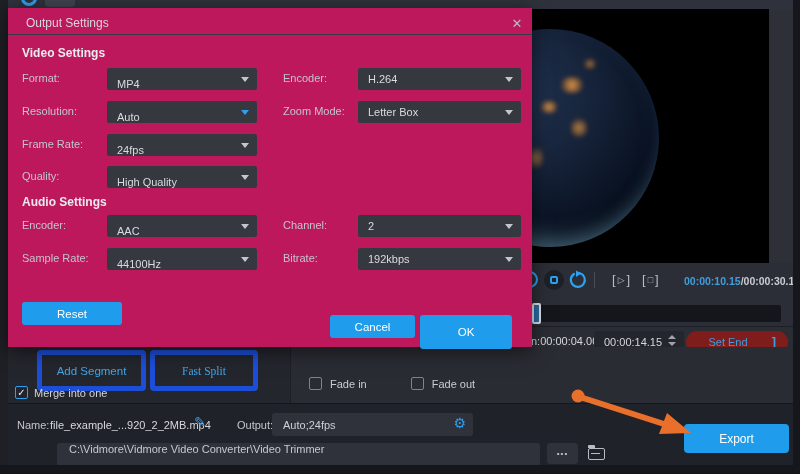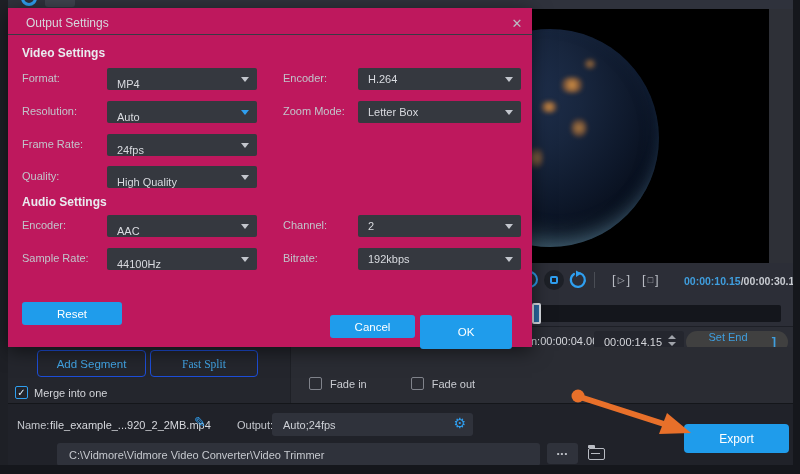--- a/index.html
+++ b/index.html
@@ -53,29 +53,29 @@
   .tl-handle { position:absolute; left:4px; top:0; width:9px; height:21px; background:#2b6da6;
                border:2px solid #dfe2e8; border-radius:2px; }
 
   .dur-text { position:absolute; left:3px; top:8px; font-size:11px; color:#d5d7dc; white-space:nowrap; }
   .end-field { position:absolute; left:66px; top:4px; width:90px; height:22px; background:#24262e;
                border-radius:3px; display:flex; align-items:center; padding-left:10px;
                font-size:11px; color:#d5d7dc; }
   .spin { position:absolute; right:8px; top:4px; display:flex; flex-direction:column; gap:3px; }
   .spin i { width:0; height:0; border-left:4px solid transparent; border-right:4px solid transparent; }
   .spin .up { border-bottom:4px solid #a0a3aa; } .spin .dn { border-top:4px solid #a0a3aa; }
-  .setend-pill { position:absolute; left:158px; top:4px; width:102px; height:22px; background:#404040;
-                 border-radius:12px; display:flex; justify-content:center;
+  .setend-pill { position:absolute; left:158px; top:4px; width:102px; height:22px; background:#7f1d1d;
+                 border-radius:12px; display:flex; align-items:center; justify-content:center;
                  font-size:11px; color:#3f9ede; padding-right:18px; }
   .setend-brk { position:absolute; right:12px; top:3px; font-size:13px; font-weight:bold; color:#3f9ede; }
 
   
   .left-panel  { left:8px; top:347px; width:282px; height:56px; background:#24262d; }
   .right-panel { left:290px; top:347px; width:503px; height:56px; background:#2a2c33; border-left:1px solid #1e2026; }
-  .btn-outline { position:absolute; top:3px; height:27px; border:1px solid #1d4ed8; border-radius:4px;
+  .btn-outline { position:absolute; top:3px; height:41px; border:5px solid #1d4ed8; border-radius:4px;
                  color:#42a4e4; font-size:11.5px; display:flex; align-items:center; justify-content:center; }
   .btn-addseg  { left:29px; width:109px; }
   .btn-fastsplit { left:142px; width:108px;font-family:Liberation Serif, serif; }
   .merge-row { position:absolute; left:7px; top:39px; display:flex; align-items:center; gap:6px; }
   .cb { width:13px; height:13px; border-radius:2px; }
   .cb-blue { border:1.5px solid #2f9ff0; background:#22242b; color:#dff1ff; font-size:10px;
              display:flex; align-items:center; justify-content:center; line-height:1; }
   .cb-gray { border:1px solid #80838b; background:transparent; }
   .merge-label { font-size:11px; color:#d2d4d9; }
   .fade-row { position:absolute; left:18px; top:30px; display:flex; align-items:center; gap:8px; }
@@ -84,21 +84,21 @@
   
   .bottom-bar { left:8px; top:403px; width:785px; height:62px; background:#202229; border-top:1px solid #14161a; }
   .bb-label { position:absolute; font-size:11px; color:#c3c6cc; }
   .bb-value { position:absolute; font-size:11px; color:#d6d8dd; }
   .pencil-icon { position:absolute; left:186px; top:10px; font-size:14px; color:#2f9ff0; }
   .output-field { position:absolute; left:264px; top:9px; width:201px; height:23px; background:#2f323b;
                   border-radius:3px; display:flex; align-items:center; padding-left:11px;
                   font-size:11px; color:#cdd0d6; }
   .gear-icon { position:absolute; right:7px; top:2px; font-size:14px; color:#2f9ff0; }
   .save-field { position:absolute; left:49px; top:39px; width:483px; height:23px; background:#2f323b;
-                border-radius:3px; display:flex; align-items:center; padding-left:12px;
+                border-radius:3px; display:flex; padding-left:12px;
                 font-size:11px; color:#c6c9cf; white-space:nowrap; }
   .browse-btn { position:absolute; left:539px; top:39px; width:31px; height:21px; background:#2f323b;
                 border-radius:3px; display:flex; align-items:center; justify-content:center;
                 font-size:8px; letter-spacing:1px; color:#c6c9cf; }
   .folder-btn { position:absolute; left:576px; top:39px; width:24px; height:21px; display:flex;
                 align-items:center; justify-content:center; }
   .folder { position:relative; width:17px; height:12px; border:1.5px solid #b9bcc3; border-radius:2px; }
   .folder::before { content:""; position:absolute; left:-1px; top:-4px; width:7px; height:3px;
                     background:#b9bcc3; border-radius:1px 1px 0 0; }
   .folder::after  { content:""; position:absolute; left:2px; top:4px; width:9px; height:1.5px; background:#b9bcc3; }

